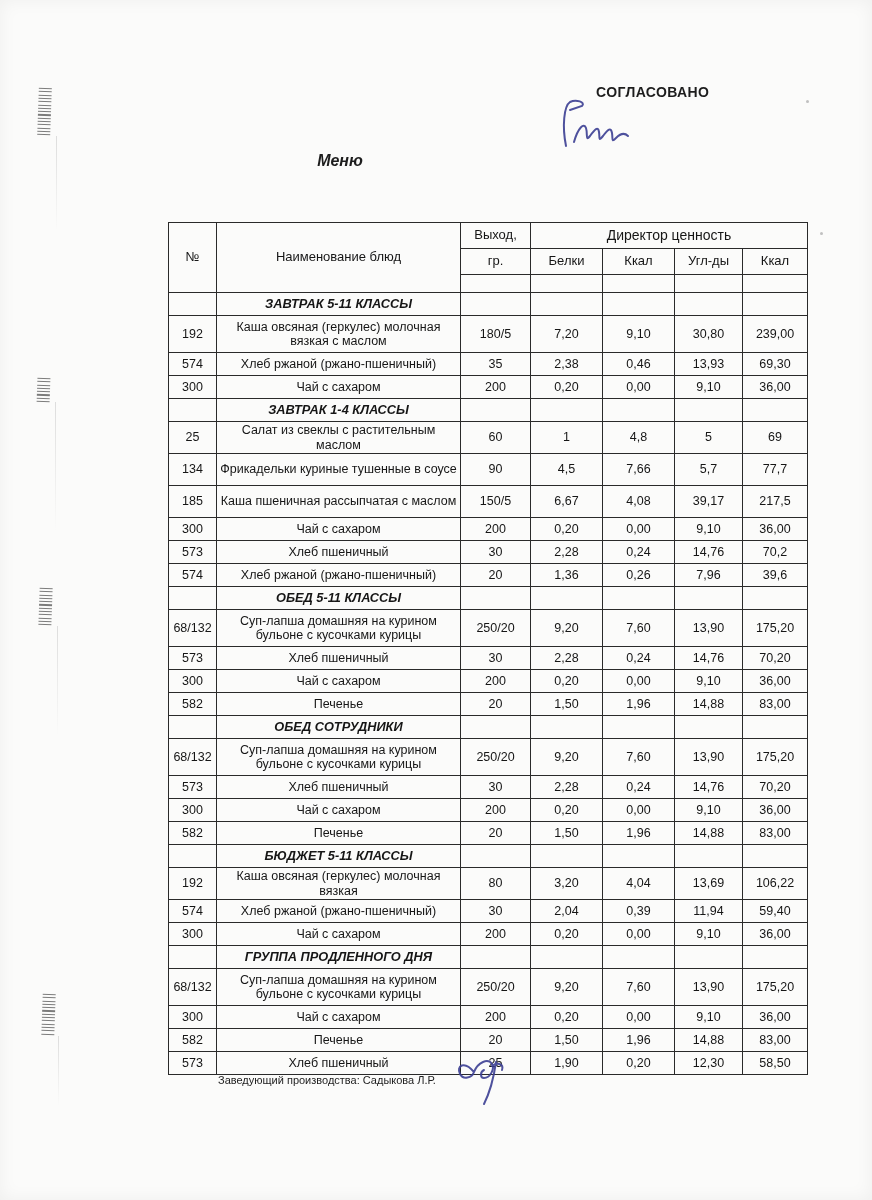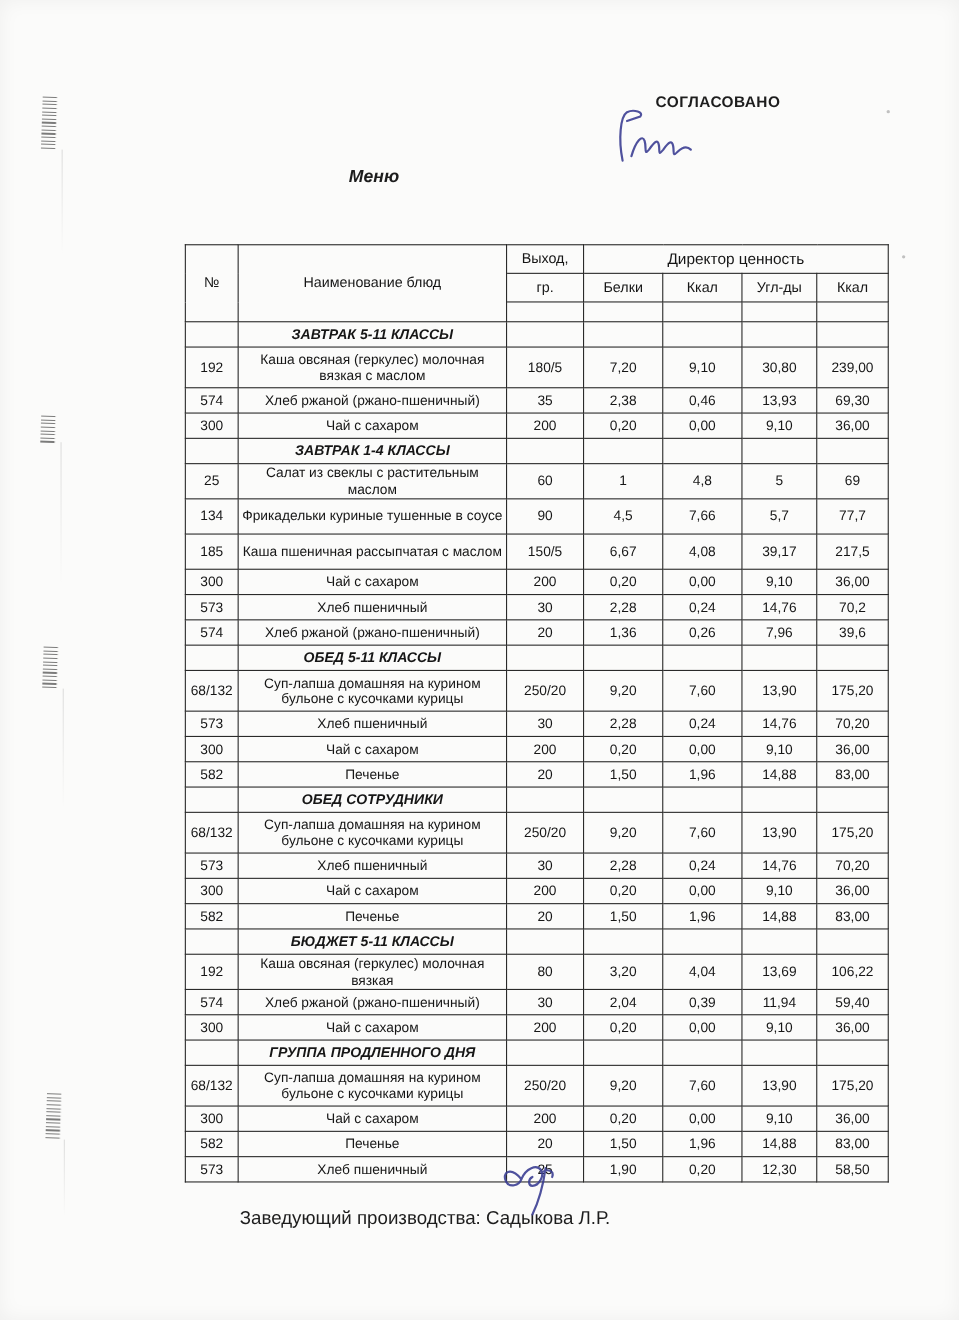--- a/index.html
+++ b/index.html
@@ -50,21 +50,21 @@
   table.menu thead th{font-size:13px;margin-left:36px;}
   table.menu thead .nutrition{font-size:14px;}
   table.menu thead tr.hr1 th,table.menu thead tr.hr2 th{height:23px;}
   table.menu thead tr.hr3 th{height:15px;}
   table.menu tbody tr{height:23px;}
   table.menu tbody tr.mid{height:32px;}
   table.menu tbody tr.tall{height:37px;}
   table.menu td.section{font-weight:bold;font-style:italic;font-size:12.8px;text-align:center;}
 
   
-  .footer-line{position:absolute;left:218px;top:1074px;font-size:17px;z-index:2;margin-top:24px;}
+  .footer-line{position:absolute;left:218px;top:1074px;font-size:11px;z-index:2;}
   .footer-sig{position:absolute;left:452px;top:1052px;width:72px;height:62px;z-index:3;}
 </style>
 </head>
 <body>
 
 <div class="page">
 
   <div class="smudge sm1"></div>
   <div class="smudge sm2"></div>
   <div class="smudge sm3"></div>

